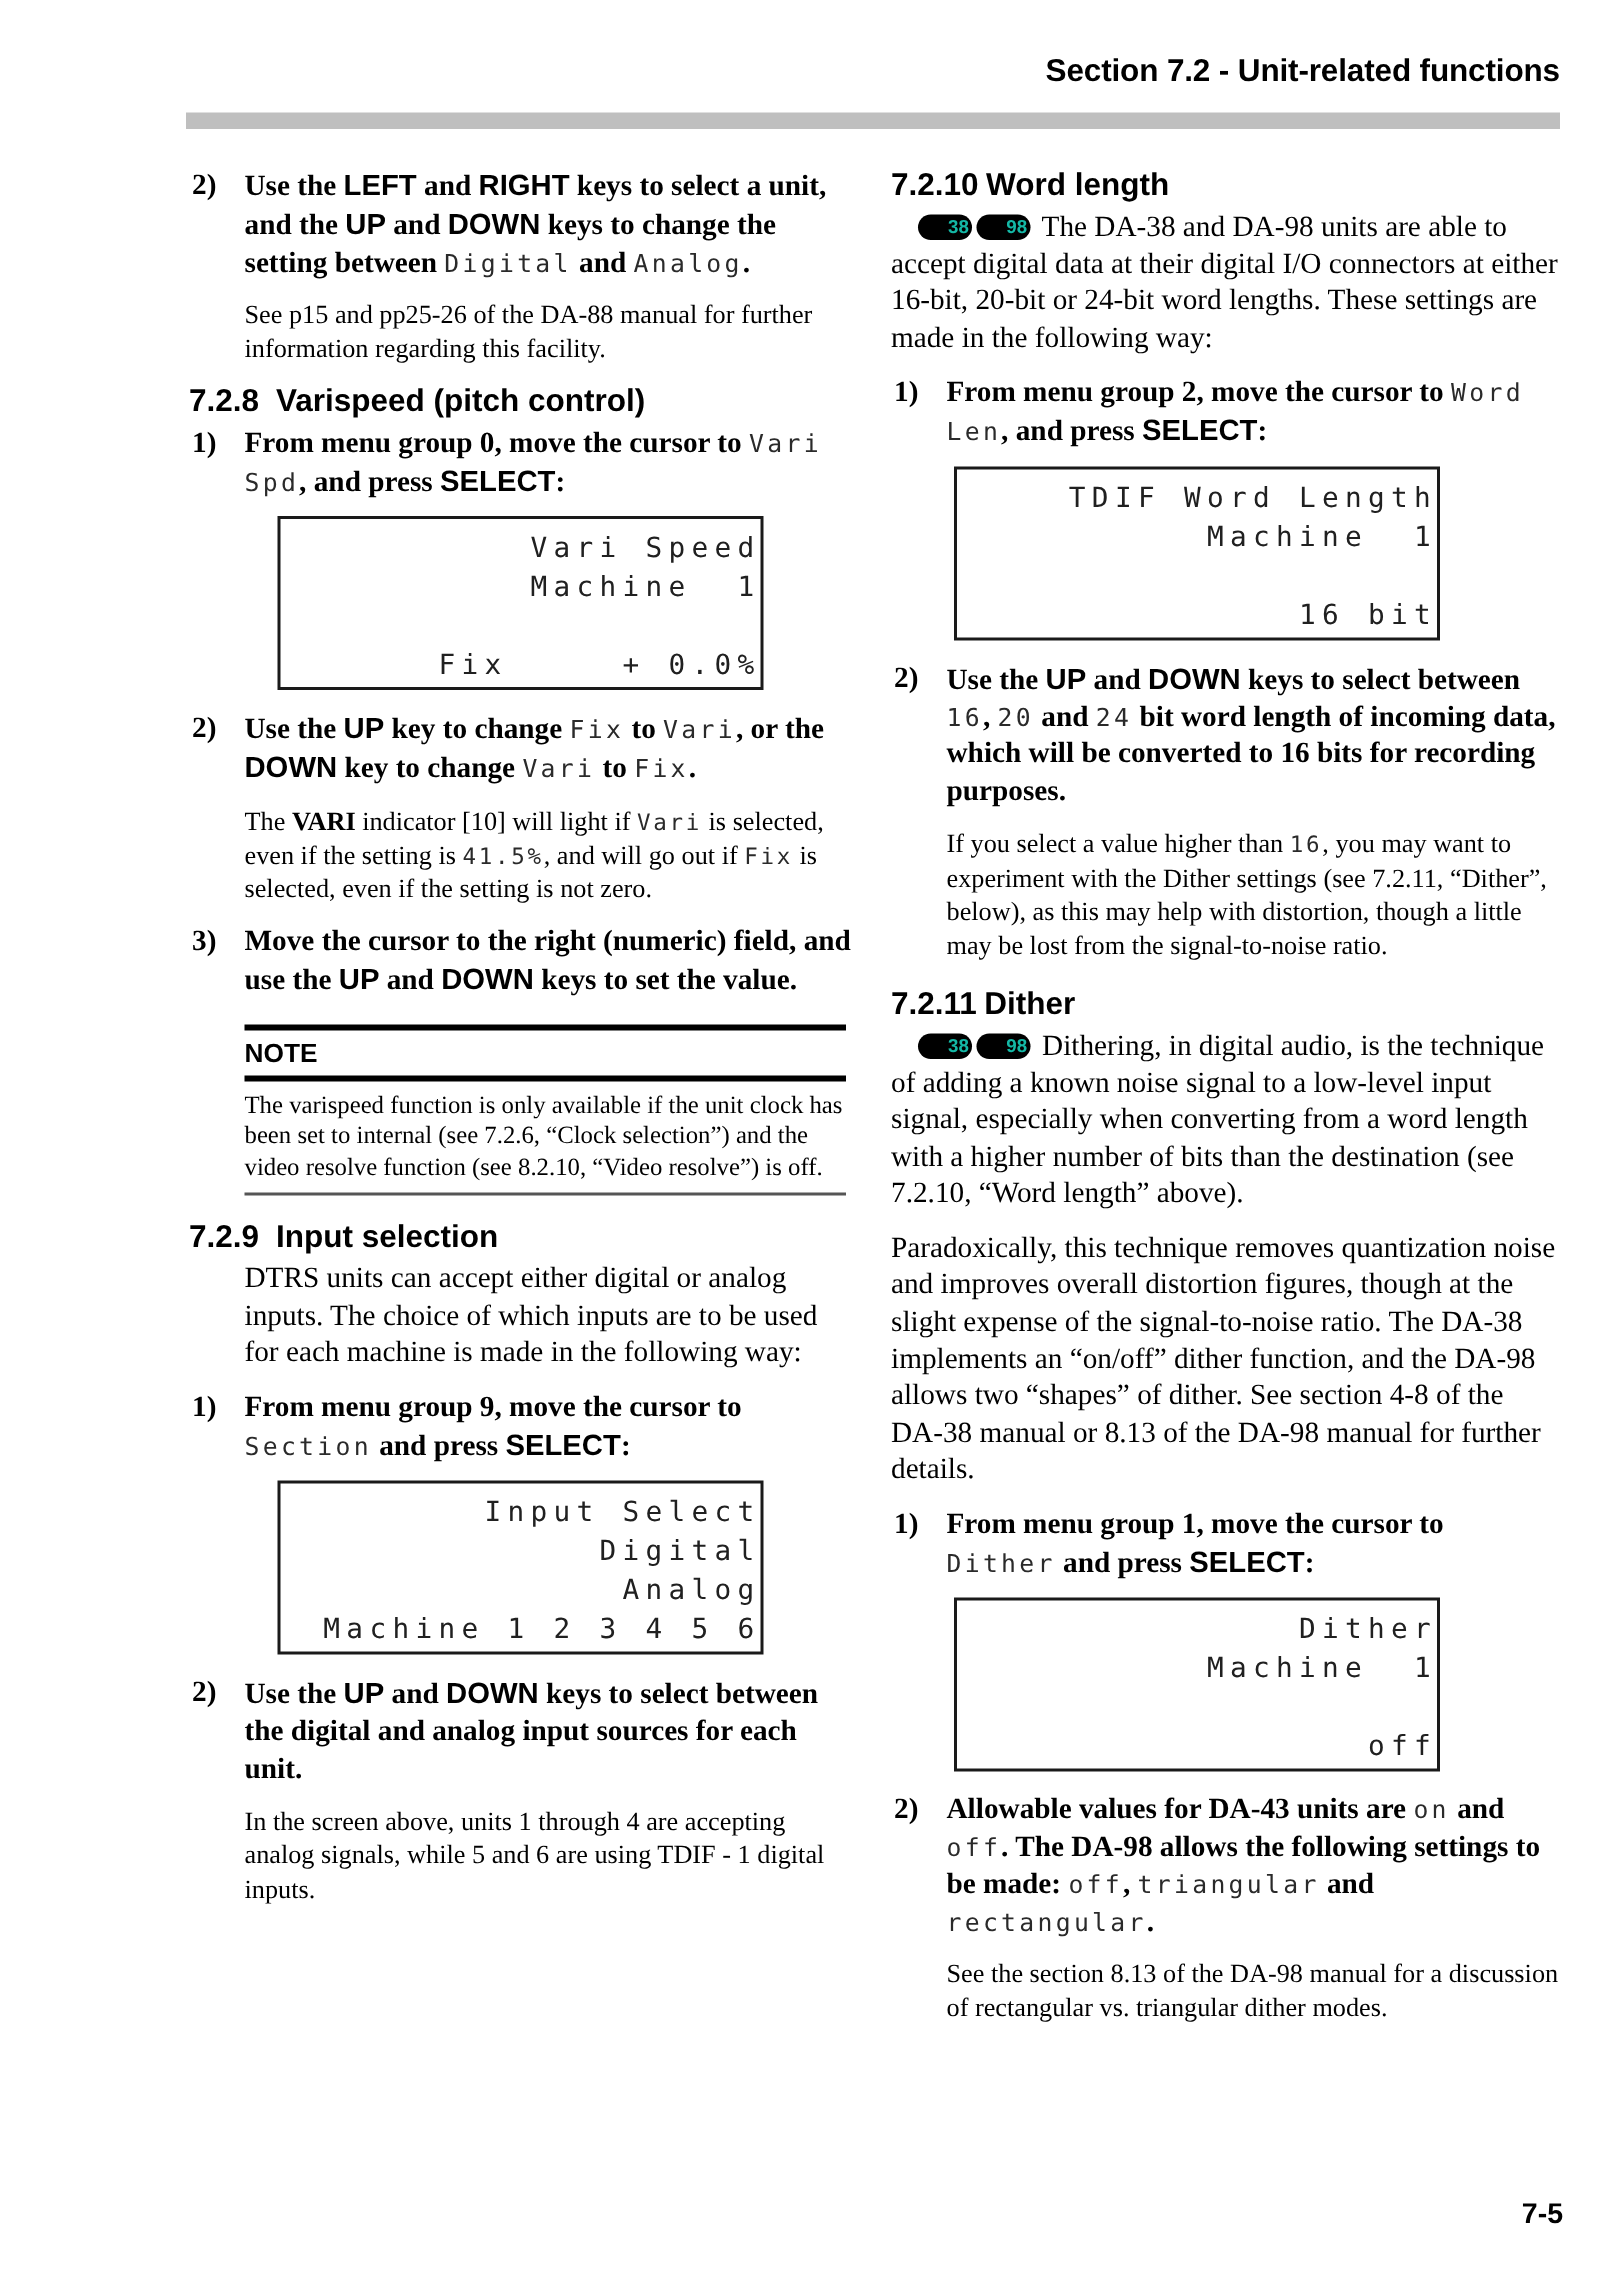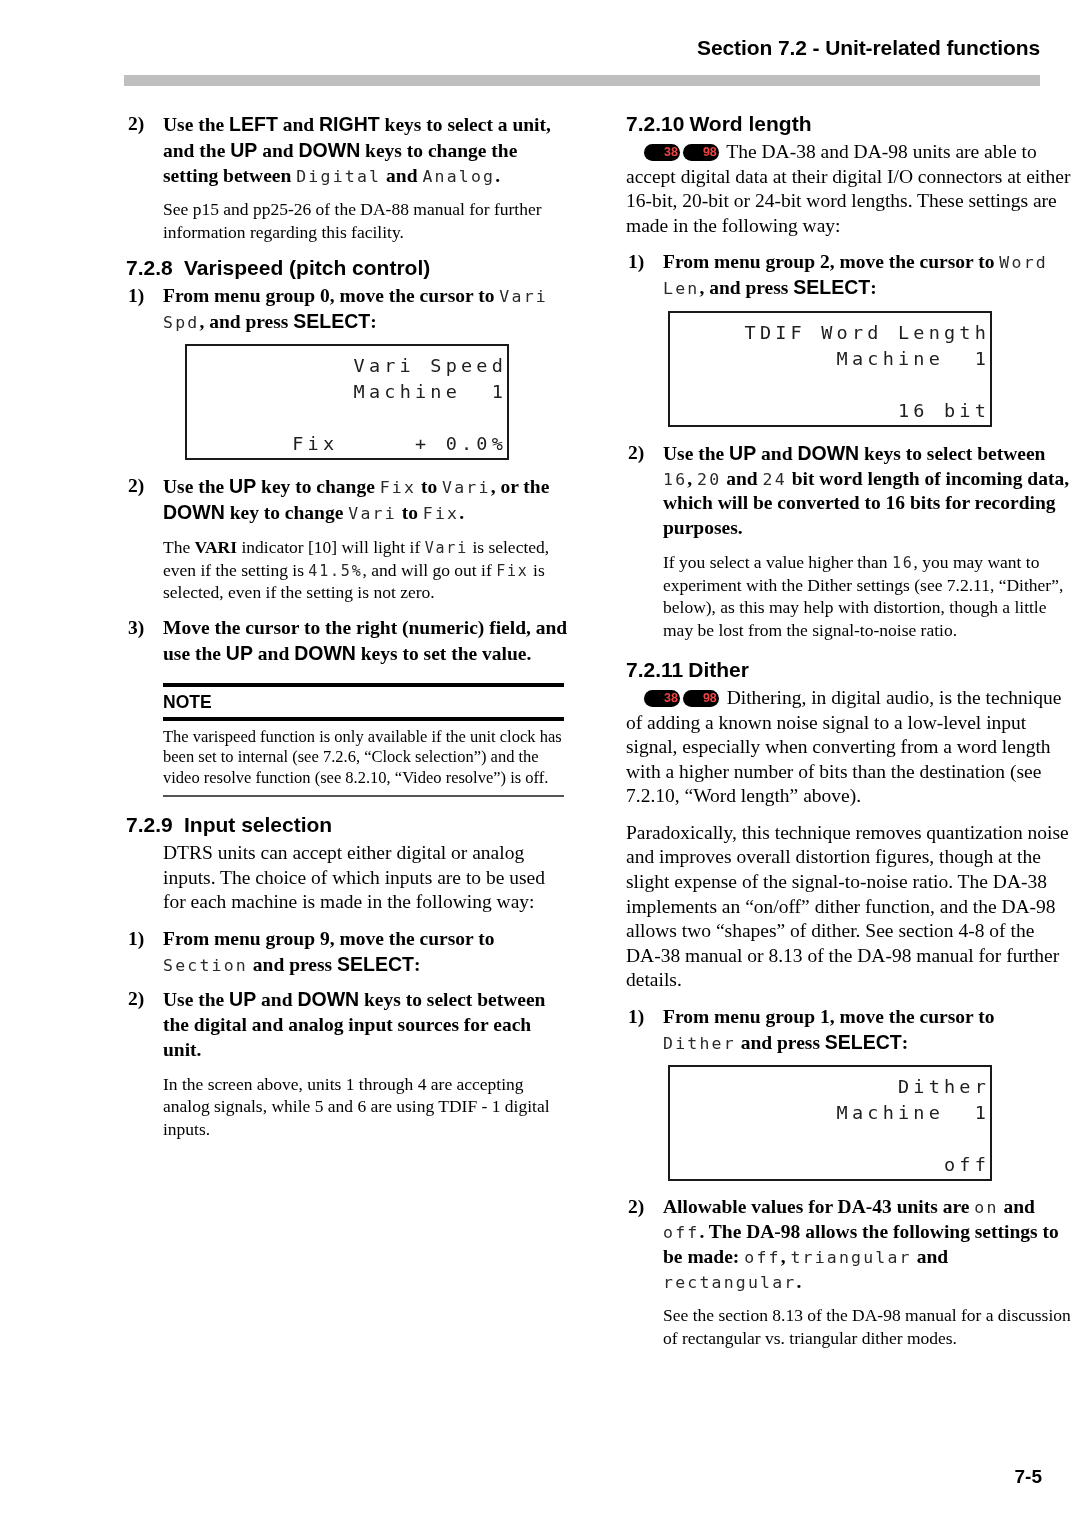--- a/index.html
+++ b/index.html
@@ -48,21 +48,21 @@
     background: #bfbfbf;
   }
 
   
   .col {
     position: absolute;
     top: 112px;
     width: 446px;
   }
   .col-left  { left: 126px; }
-  .col-right { left: 626px; }
+  .col-right { left: 594px; }
 
   
   h2.sec-head {
     font-family: "Liberation Sans", sans-serif;
     font-weight: bold;
     font-size: 21px;
     margin: 0 0 4px 0;
     padding: 0;
     line-height: 1.15;
   }
@@ -162,21 +162,21 @@
     font-size: 17.5px;
     padding: 5px 0 4px 0;
   }
   .note-mid { border-top: 4px solid #000; }
   .note-bottom { border-top: 2px solid #555; }
 
   
   .badge {
     display: inline-block;
     background: #000;
-    color: #ef4444;
+    color: #14b8a6;
     font-family: "Liberation Sans", sans-serif;
     font-weight: bold;
     font-size: 12.5px;
     line-height: 17px;
     height: 17px;
     min-width: 24px;
     text-align: center;
     border-radius: 9px;
     padding: 0 2px;
     vertical-align: 2px;
@@ -252,20 +252,26 @@
     <h2 class="sec-head">
       <span class="num">7.2.9</span><span>Input selection</span>
     </h2>
     <p class="body indent">DTRS units can accept either digital or analog inputs. The choice of which inputs are to be used for each machine is made in the following way:</p>
 
     <div class="step">
       <span class="marker">1)</span>
       <span>From menu group 9, move the cursor to </span><span class="lcd">Section</span><span> and press </span><span class="sans">SELECT</span><span>:</span>
     </div>
 
+    <div class="lcd-box">
+      <div class="lcd-line">Input Select</div>
+      <div class="lcd-line">Digital</div>
+      <div class="lcd-line">Analog</div>
+      <div class="lcd-line">Machine 1 2 3 4 5 6</div>
+    </div>
 
     <div class="step">
       <span class="marker">2)</span>
       <span>Use the </span><span class="sans">UP</span><span> and </span><span class="sans">DOWN</span><span> keys to select between the digital and analog input sources for each unit.</span>
     </div>
     <div class="sub">In the screen above, units 1 through 4 are accepting analog signals, while 5 and 6 are using TDIF - 1 digital inputs.</div>
 
   </div>
 
   <div class="col col-right">

